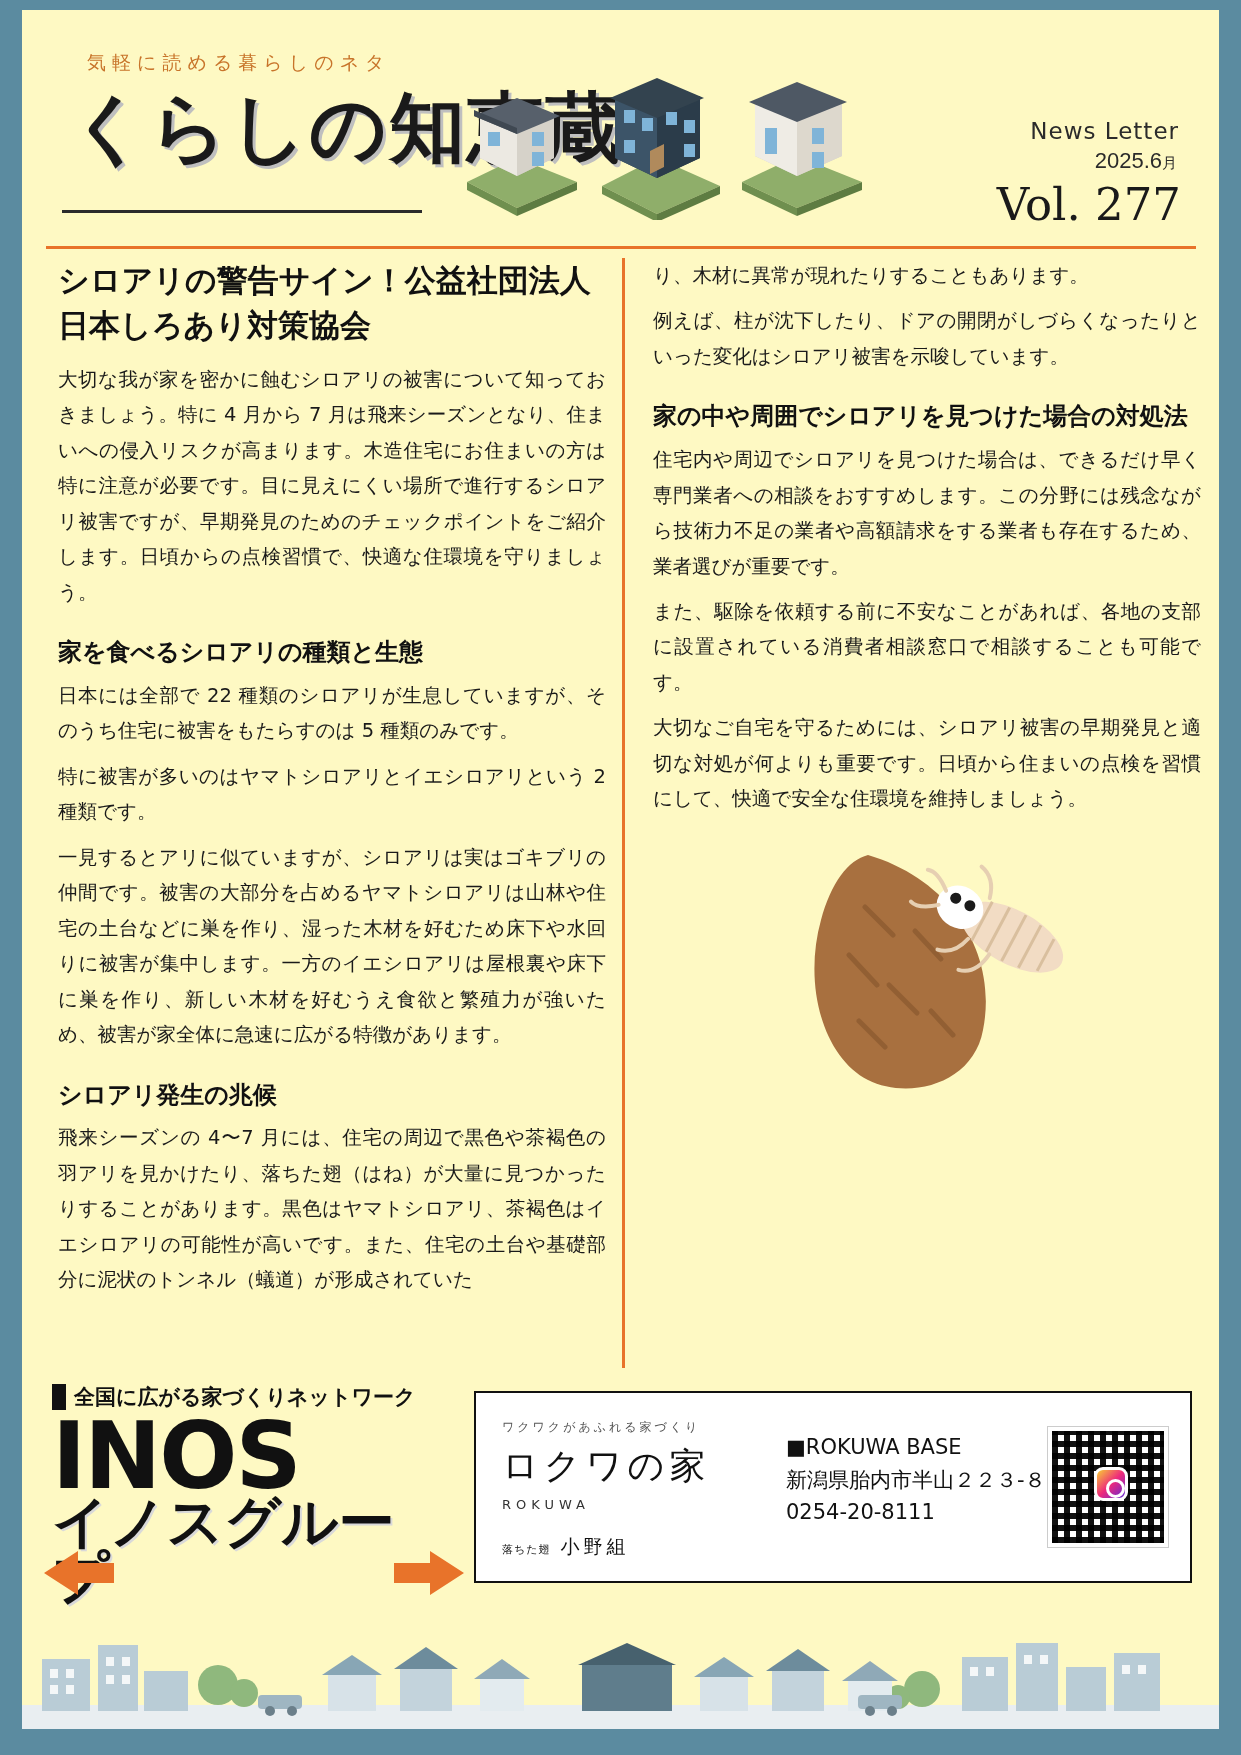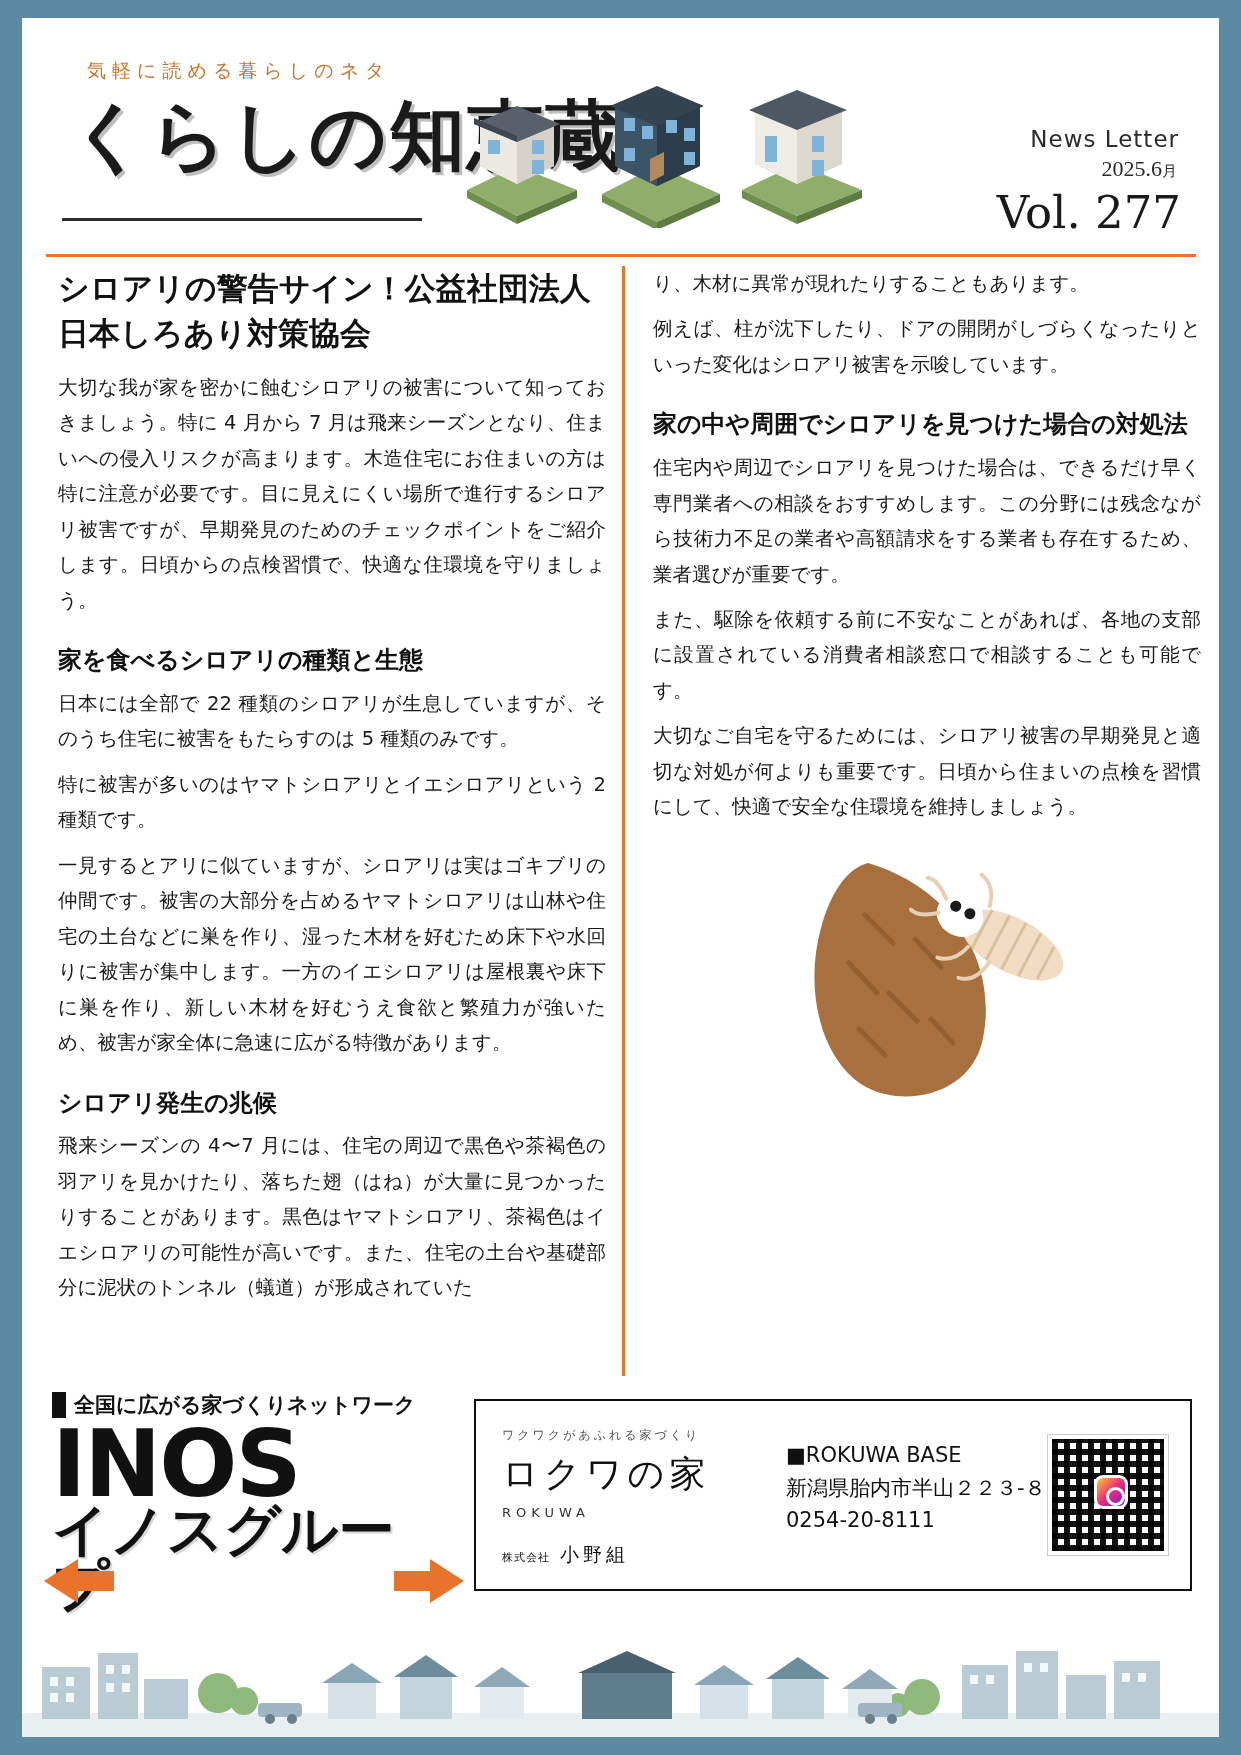--- a/index.html
+++ b/index.html
@@ -5,23 +5,23 @@
   * { box-sizing: border-box; }
   html, body { margin:0; padding:0; }
   body {
     width:1241px; height:1755px;
     background:#5b8ba0;
     font-family:"Liberation Sans", sans-serif;
     overflow:hidden;
   }
   .page {
     position:absolute;
-    left:22px; top:18px;
+    left:22px; top:10px;
     width:1197px; height:1719px;
-    background:#ffffff;
+    background:#fef9c3;
   }
 
   
   .header {
     position:relative;
     height:218px;
     padding:0;
   }
   .tagline {
     position:absolute;
@@ -56,21 +56,21 @@
     color:#2b2b2b;
     font-family:"DejaVu Sans", sans-serif;
     letter-spacing:1px;
   }
   .issue-date {
     position:absolute;
     right:42px; top:138px;
     text-align:left;
     font-size:22px;
     color:#2b2b2b;
-    font-family:Liberation Serif, serif;
+    font-family:Liberation Sans, sans-serif;
   }
   .issue-date .small { font-size:15px; }
   .vol {
     position:absolute;
     right:38px; top:168px;
     font-size:45px;
     color:#1a1a1a;
     font-family:"DejaVu Serif", serif;
   }
 
@@ -356,21 +356,21 @@
         <polygon points="420,38 386,16 386,28 350,28 350,48 386,48 386,60" fill="#e8732a"></polygon>
       </svg>
     </div>
 
     <div class="ad-box">
       <div class="ad-left">
         <div class="ad-kicker">ワクワクがあふれる家づくり</div>
         <div class="ad-name">ロクワの家</div>
         <div class="ad-romaji">ROKUWA</div>
         <div class="ad-company">
-          <span class="tiny">株式会社</span>
+          <span class="tiny">落ちた翅</span>
           <span>小野組</span>
         </div>
       </div>
       <div class="ad-right">
         <div>■ROKUWA BASE</div>
         <div>新潟県胎内市半山２２３-８７</div>
         <div>0254-20-8111</div>
       </div>
       <div class="qr"></div>
       <div class="qr-ig"></div>

